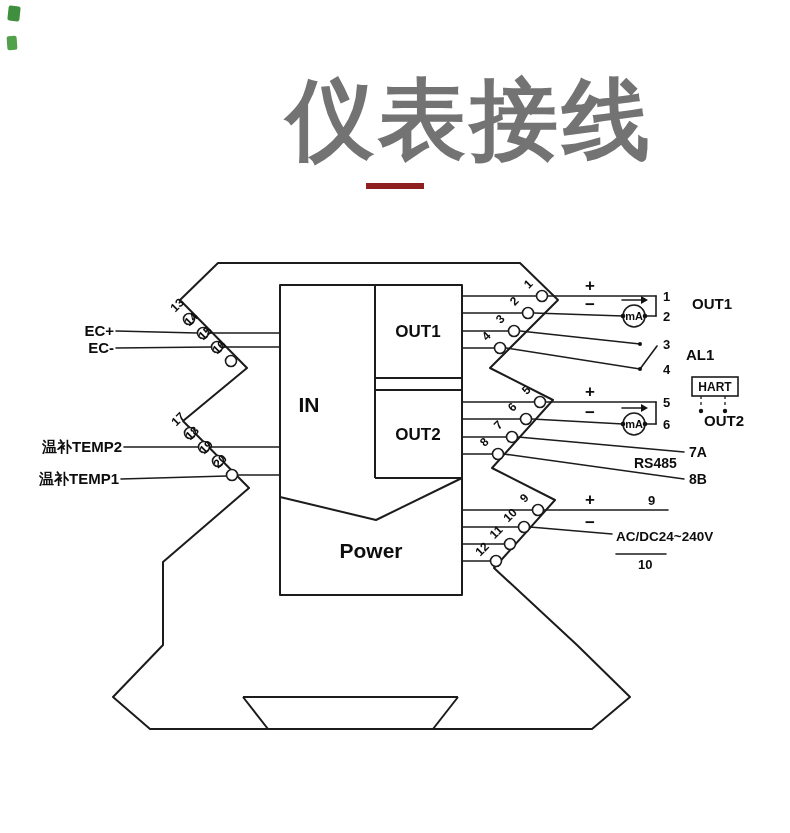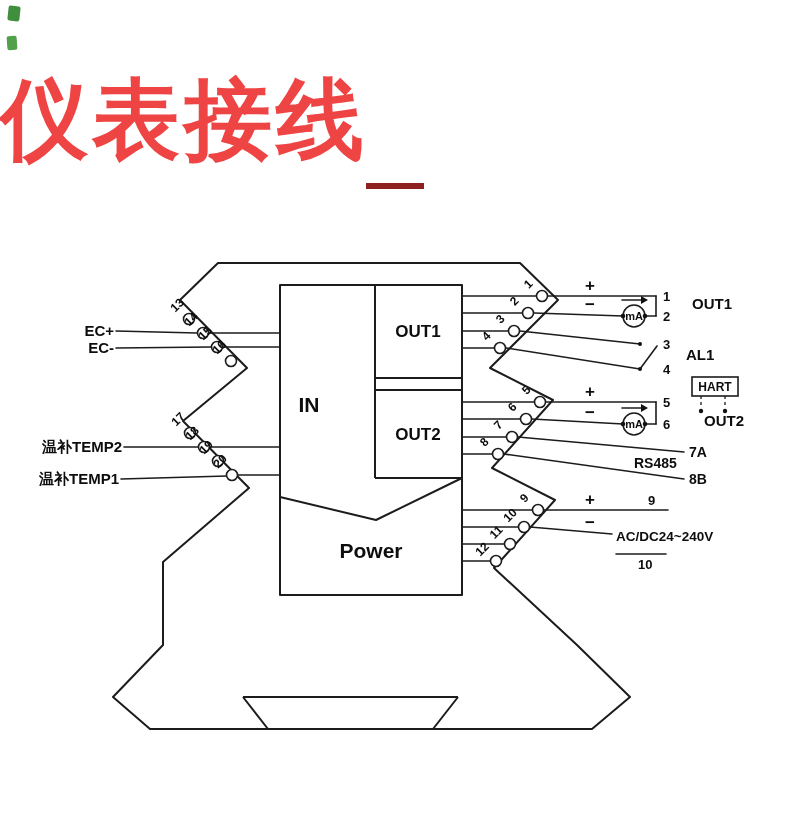--- a/index.html
+++ b/index.html
@@ -1,19 +1,19 @@
 <!DOCTYPE html>
 <html><head>
 <meta charset="utf-8">
 <style>
   html,body{margin:0;padding:0;background:#ffffff;}
   #stage{position:relative;width:790px;height:833px;background:#fff;overflow:hidden;
          font-family:"Liberation Sans","DejaVu Sans",sans-serif;}
-  .title{position:absolute;top:72px;left:0;width:654px;text-align:left;
-         font-size:88px;line-height:96px;font-weight:900;color:#ef4444;letter-spacing:4px;}
+  .title{position:absolute;top:72px;left:0;width:654px;text-align:right;
+         font-size:88px;line-height:96px;font-weight:900;color:#737373;letter-spacing:4px;}
   .underline{position:absolute;top:183px;left:366px;width:58px;height:6px;background:#8e2020;}
   .artifact{position:absolute;border-radius:2px;}
   #a1{left:8px;top:6px;width:12px;height:15px;background:#3f8f3f;transform:rotate(6deg);}
   #a2{left:7px;top:36px;width:10px;height:14px;background:#52a04a;transform:rotate(-4deg);}
   svg{position:absolute;top:0;left:0;}
   .ln{stroke:#1c1c1c;stroke-width:1.6;fill:none;stroke-linecap:round;}
   .ln2{stroke:#1c1c1c;stroke-width:2;fill:none;stroke-linejoin:round;}
   .dash{stroke:#1c1c1c;stroke-width:1.3;fill:none;stroke-dasharray:3 3;}
   .dot{fill:#111;stroke:none;}
   .tc{fill:#ffffff;stroke:#1c1c1c;stroke-width:1.6;}

